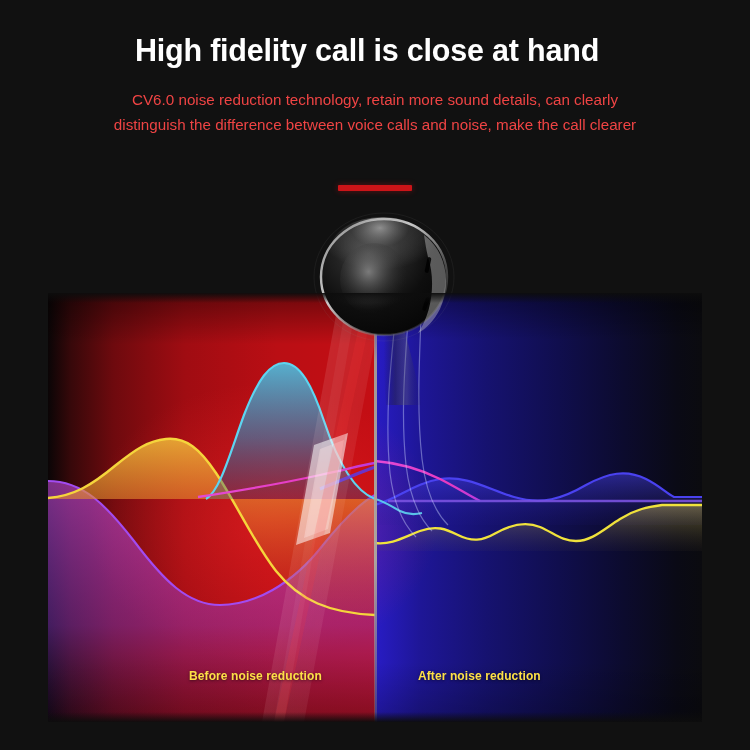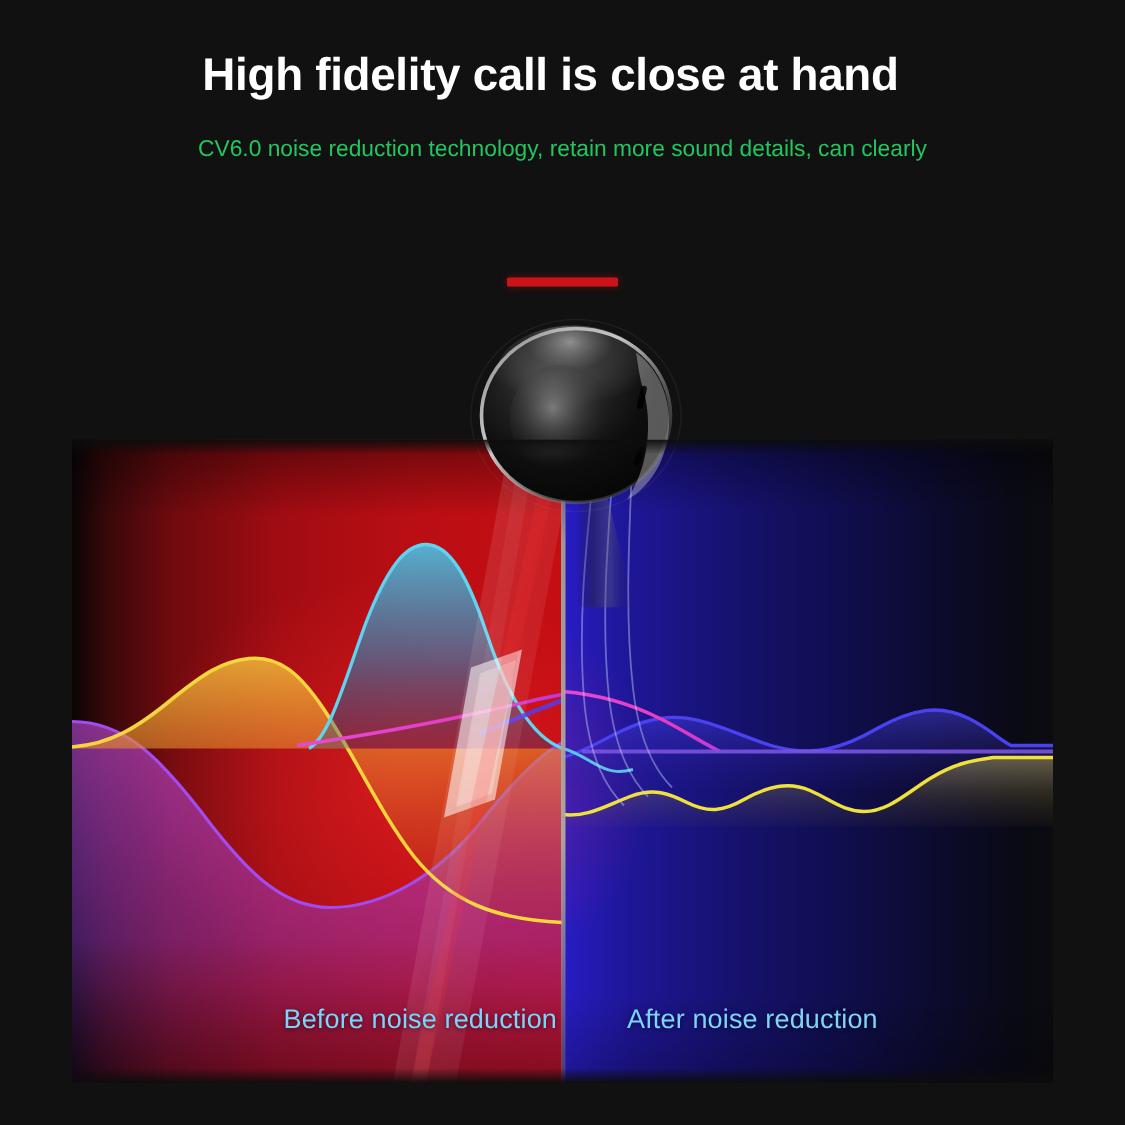--- a/index.html
+++ b/index.html
@@ -11,21 +11,21 @@
   #stage{position:relative;width:750px;height:750px;background:#111111;overflow:hidden;}
 
   
   .headline{
     position:absolute;left:0;right:16px;top:34px;text-align:center;
     color:#ffffff;font-size:30.5px;font-weight:bold;letter-spacing:-0.2px;
     line-height:1.1;
   }
   .subcopy{
     position:absolute;left:0;right:0;top:88px;text-align:center;
-    color:#22c55e;font-size:15.2px;font-weight:400;line-height:1.62;
+    color:#ef4444;font-size:15.2px;font-weight:400;line-height:1.62;
     padding:0 26px;box-sizing:border-box;
   }
   .sub-line{display:block;white-space:nowrap;}
 
   
   .accent-rule{
     position:absolute;left:338px;top:185px;width:74px;height:6px;
     background:#cc1418;border-radius:1px;
     box-shadow:0 0 6px rgba(204,20,24,.45);
   }
@@ -80,22 +80,22 @@
       rgba(120,116,110,.25) 0%,
       rgba(168,162,150,.92) 16%,
       rgba(176,170,158,.95) 62%,
       rgba(120,116,110,.35) 100%);
     z-index:5;
   }
   .waves{position:absolute;inset:0;z-index:4;}
 
   
   .cap{
-    position:absolute;top:376px;color:#7dd3fc;font-size:18px;
-    font-weight:400;letter-spacing:.1px;white-space:nowrap;z-index:7;
+    position:absolute;top:376px;color:#fde047;font-size:12px;
+    font-weight:700;letter-spacing:.1px;white-space:nowrap;z-index:7;
     text-shadow:0 1px 3px rgba(0,0,0,.55);
   }
   .cap-before{left:141px;}
   .cap-after{left:370px;}
 
   
   .panel-fade-top{
     position:absolute;left:0;top:0;width:100%;height:10px;z-index:8;
     background:linear-gradient(to bottom,rgba(13,13,13,.96),rgba(13,13,13,0));
   }
@@ -106,20 +106,21 @@
 </style>
 </head>
 <body style="background: rgb(17, 17, 17);">
 
 <div id="stage" style="background: rgb(17, 17, 17);">
 
   <div class="headline">High fidelity call is close at hand</div>
 
   <div class="subcopy">
     <span class="sub-line">CV6.0 noise reduction technology, retain more sound details, can clearly</span>
+    <span class="sub-line">distinguish the difference between voice calls and noise, make the call clearer</span>
   </div>
 
   <div class="accent-rule" style="background: rgb(204, 20, 24);"></div>
 
   <div class="panel">
 
     <div class="panel-bg">
       <div class="half-red"></div>
       <div class="half-red-v"></div>
       <div class="half-blue"></div>

